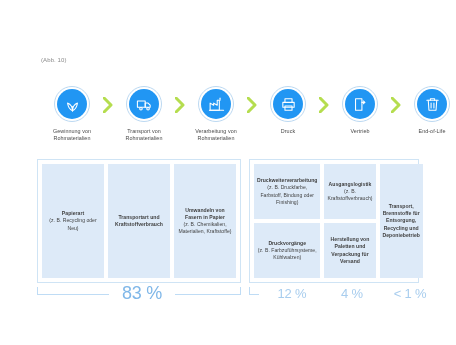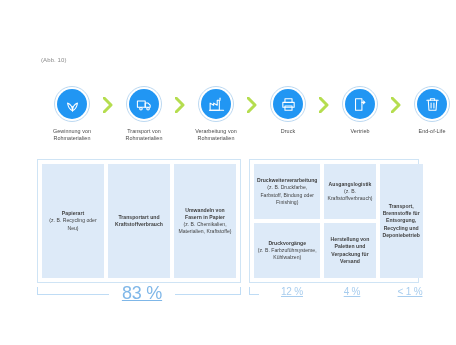--- a/index.html
+++ b/index.html
@@ -167,24 +167,23 @@
   }
   .pct {
     position: absolute;
     text-align: center;
     font-size: 15px;
     font-weight: 400;
     letter-spacing: -0.2px;
     background: #ffffff;
     padding: 0 3px;
     white-space: nowrap;
-    text-decoration: underline;
   }
   .pct-major { color: #7fb7e8; font-size: 18px; top: -4px; }
-  .pct-minor { color: #a8cdee; font-size: 10px; top: -1px; }
+  .pct-minor { color: #a8cdee; font-size: 13px; top: -1px; }
 </style>
 </head>
 <body>
 
 <div class="page">
 
   <div class="title-block">
     <div class="subtitle">(Abb. 10)</div>
   </div>
 

